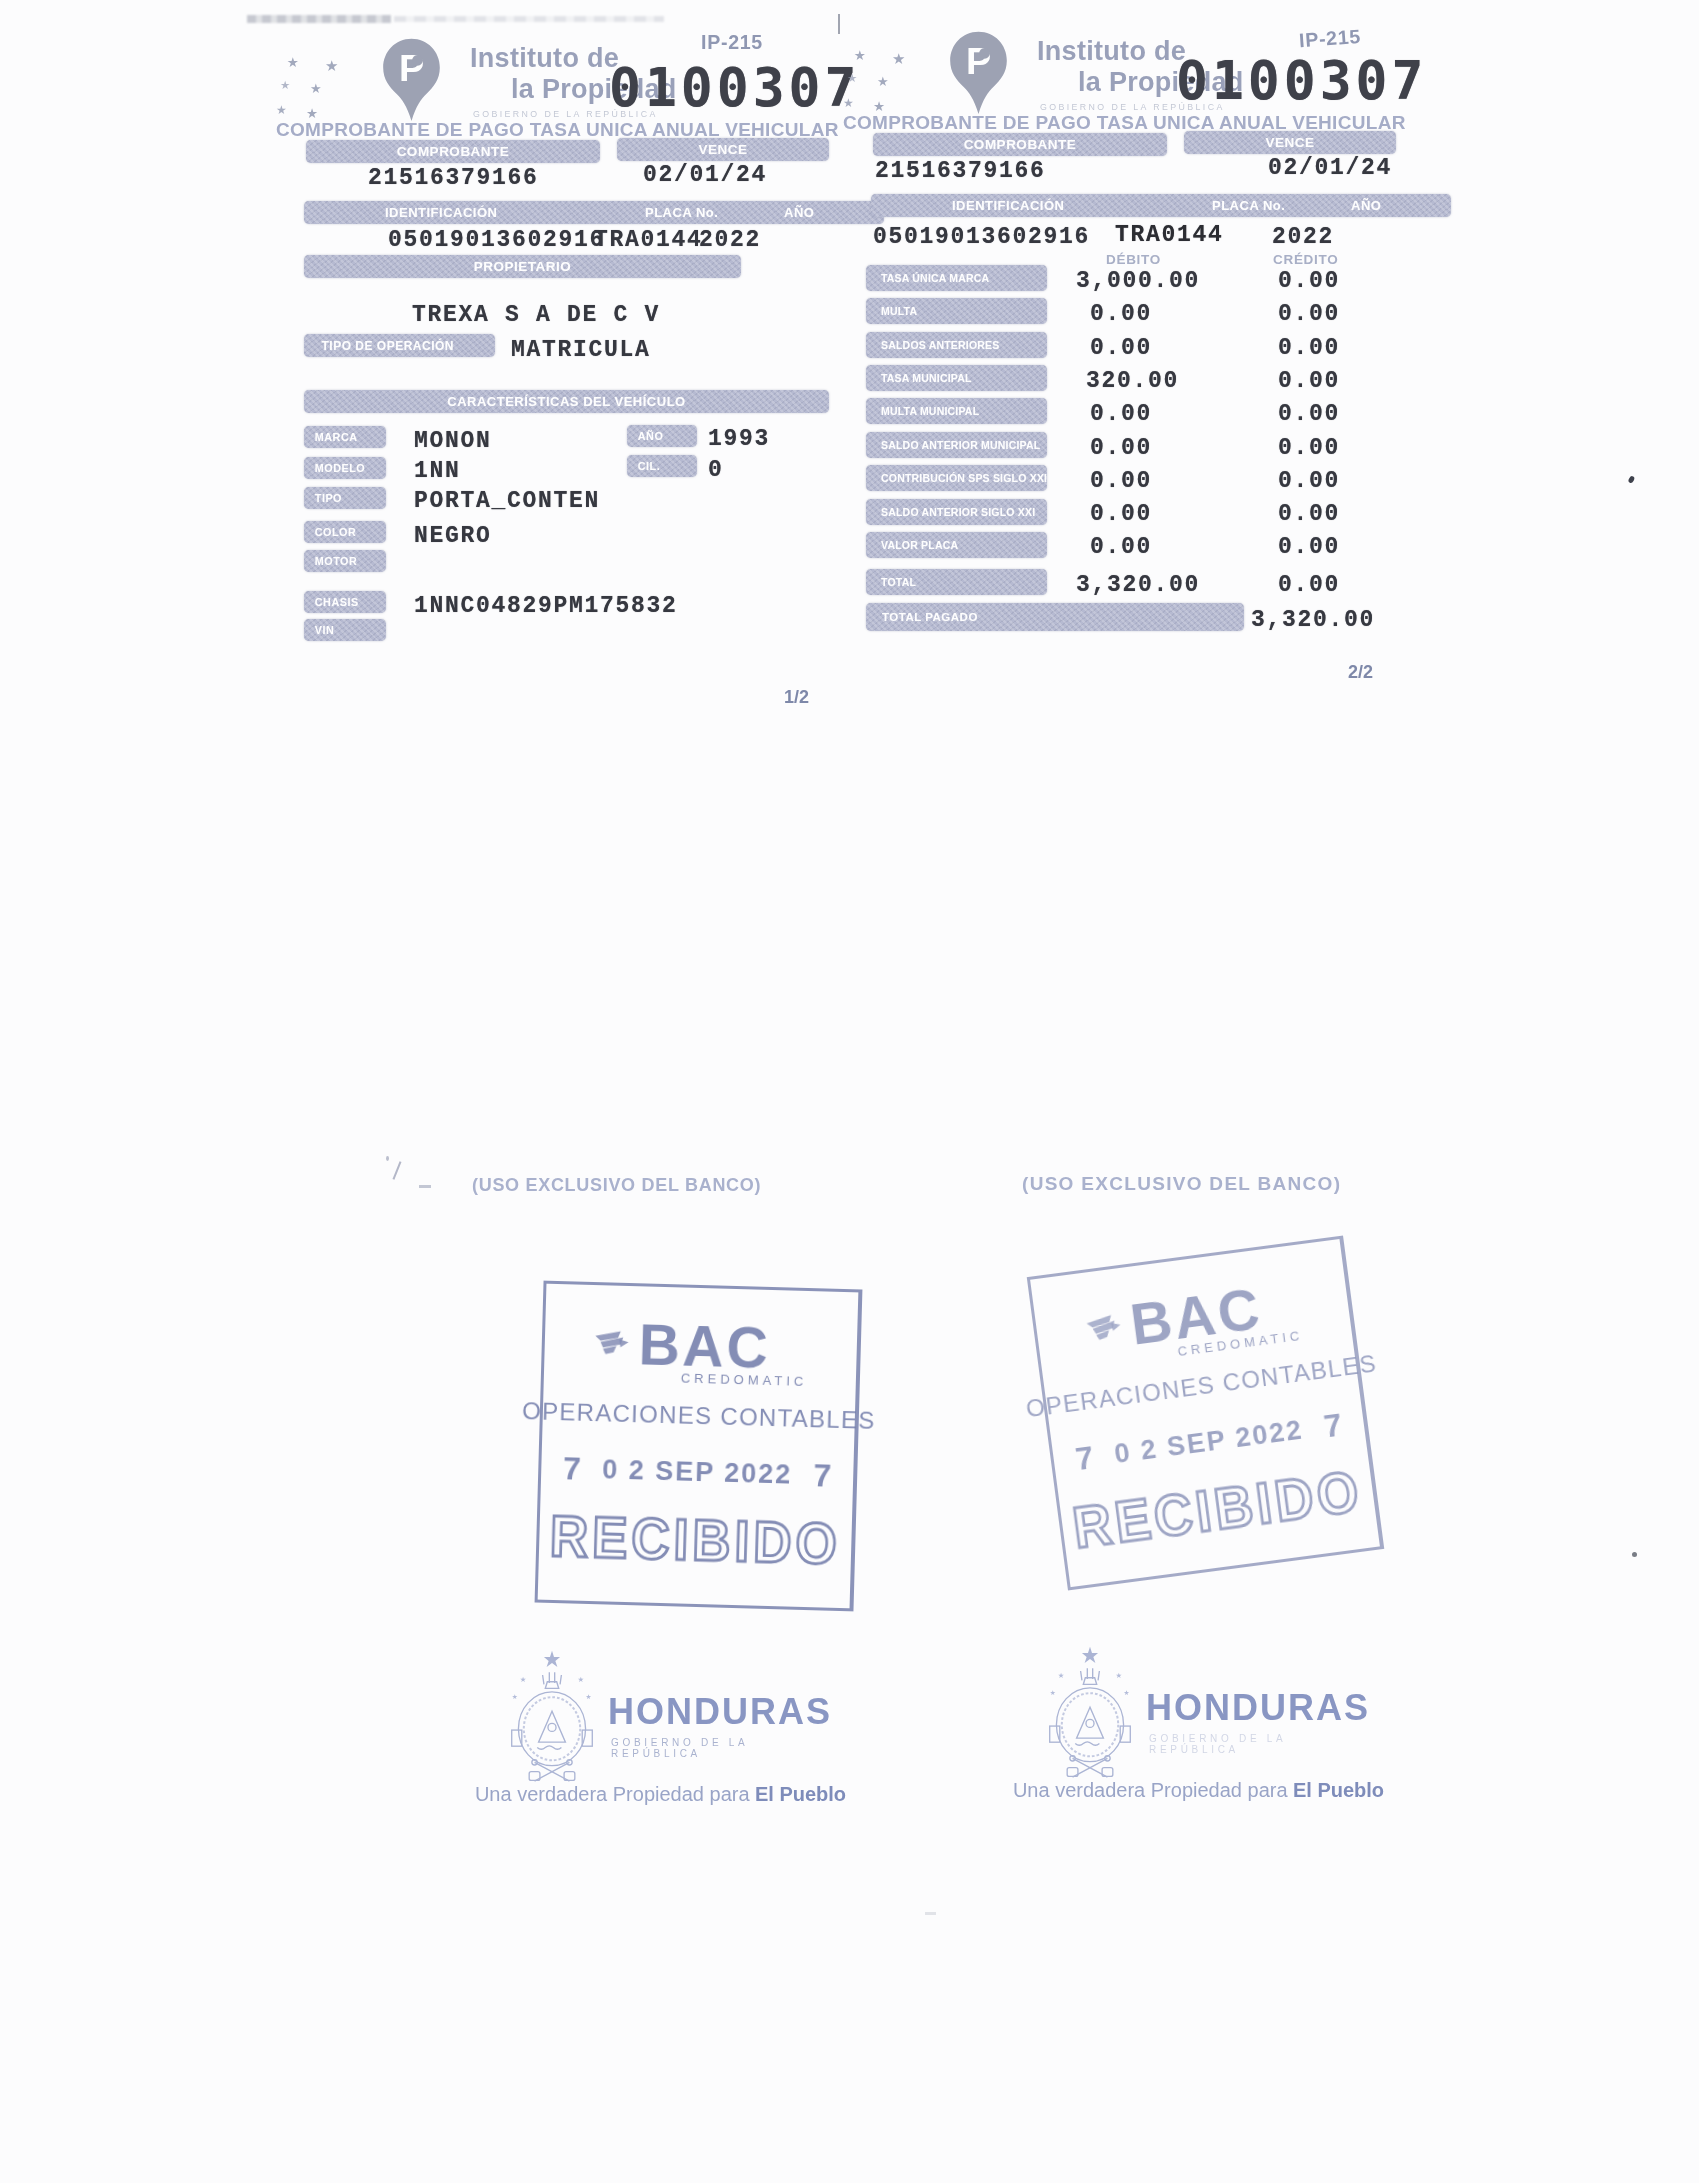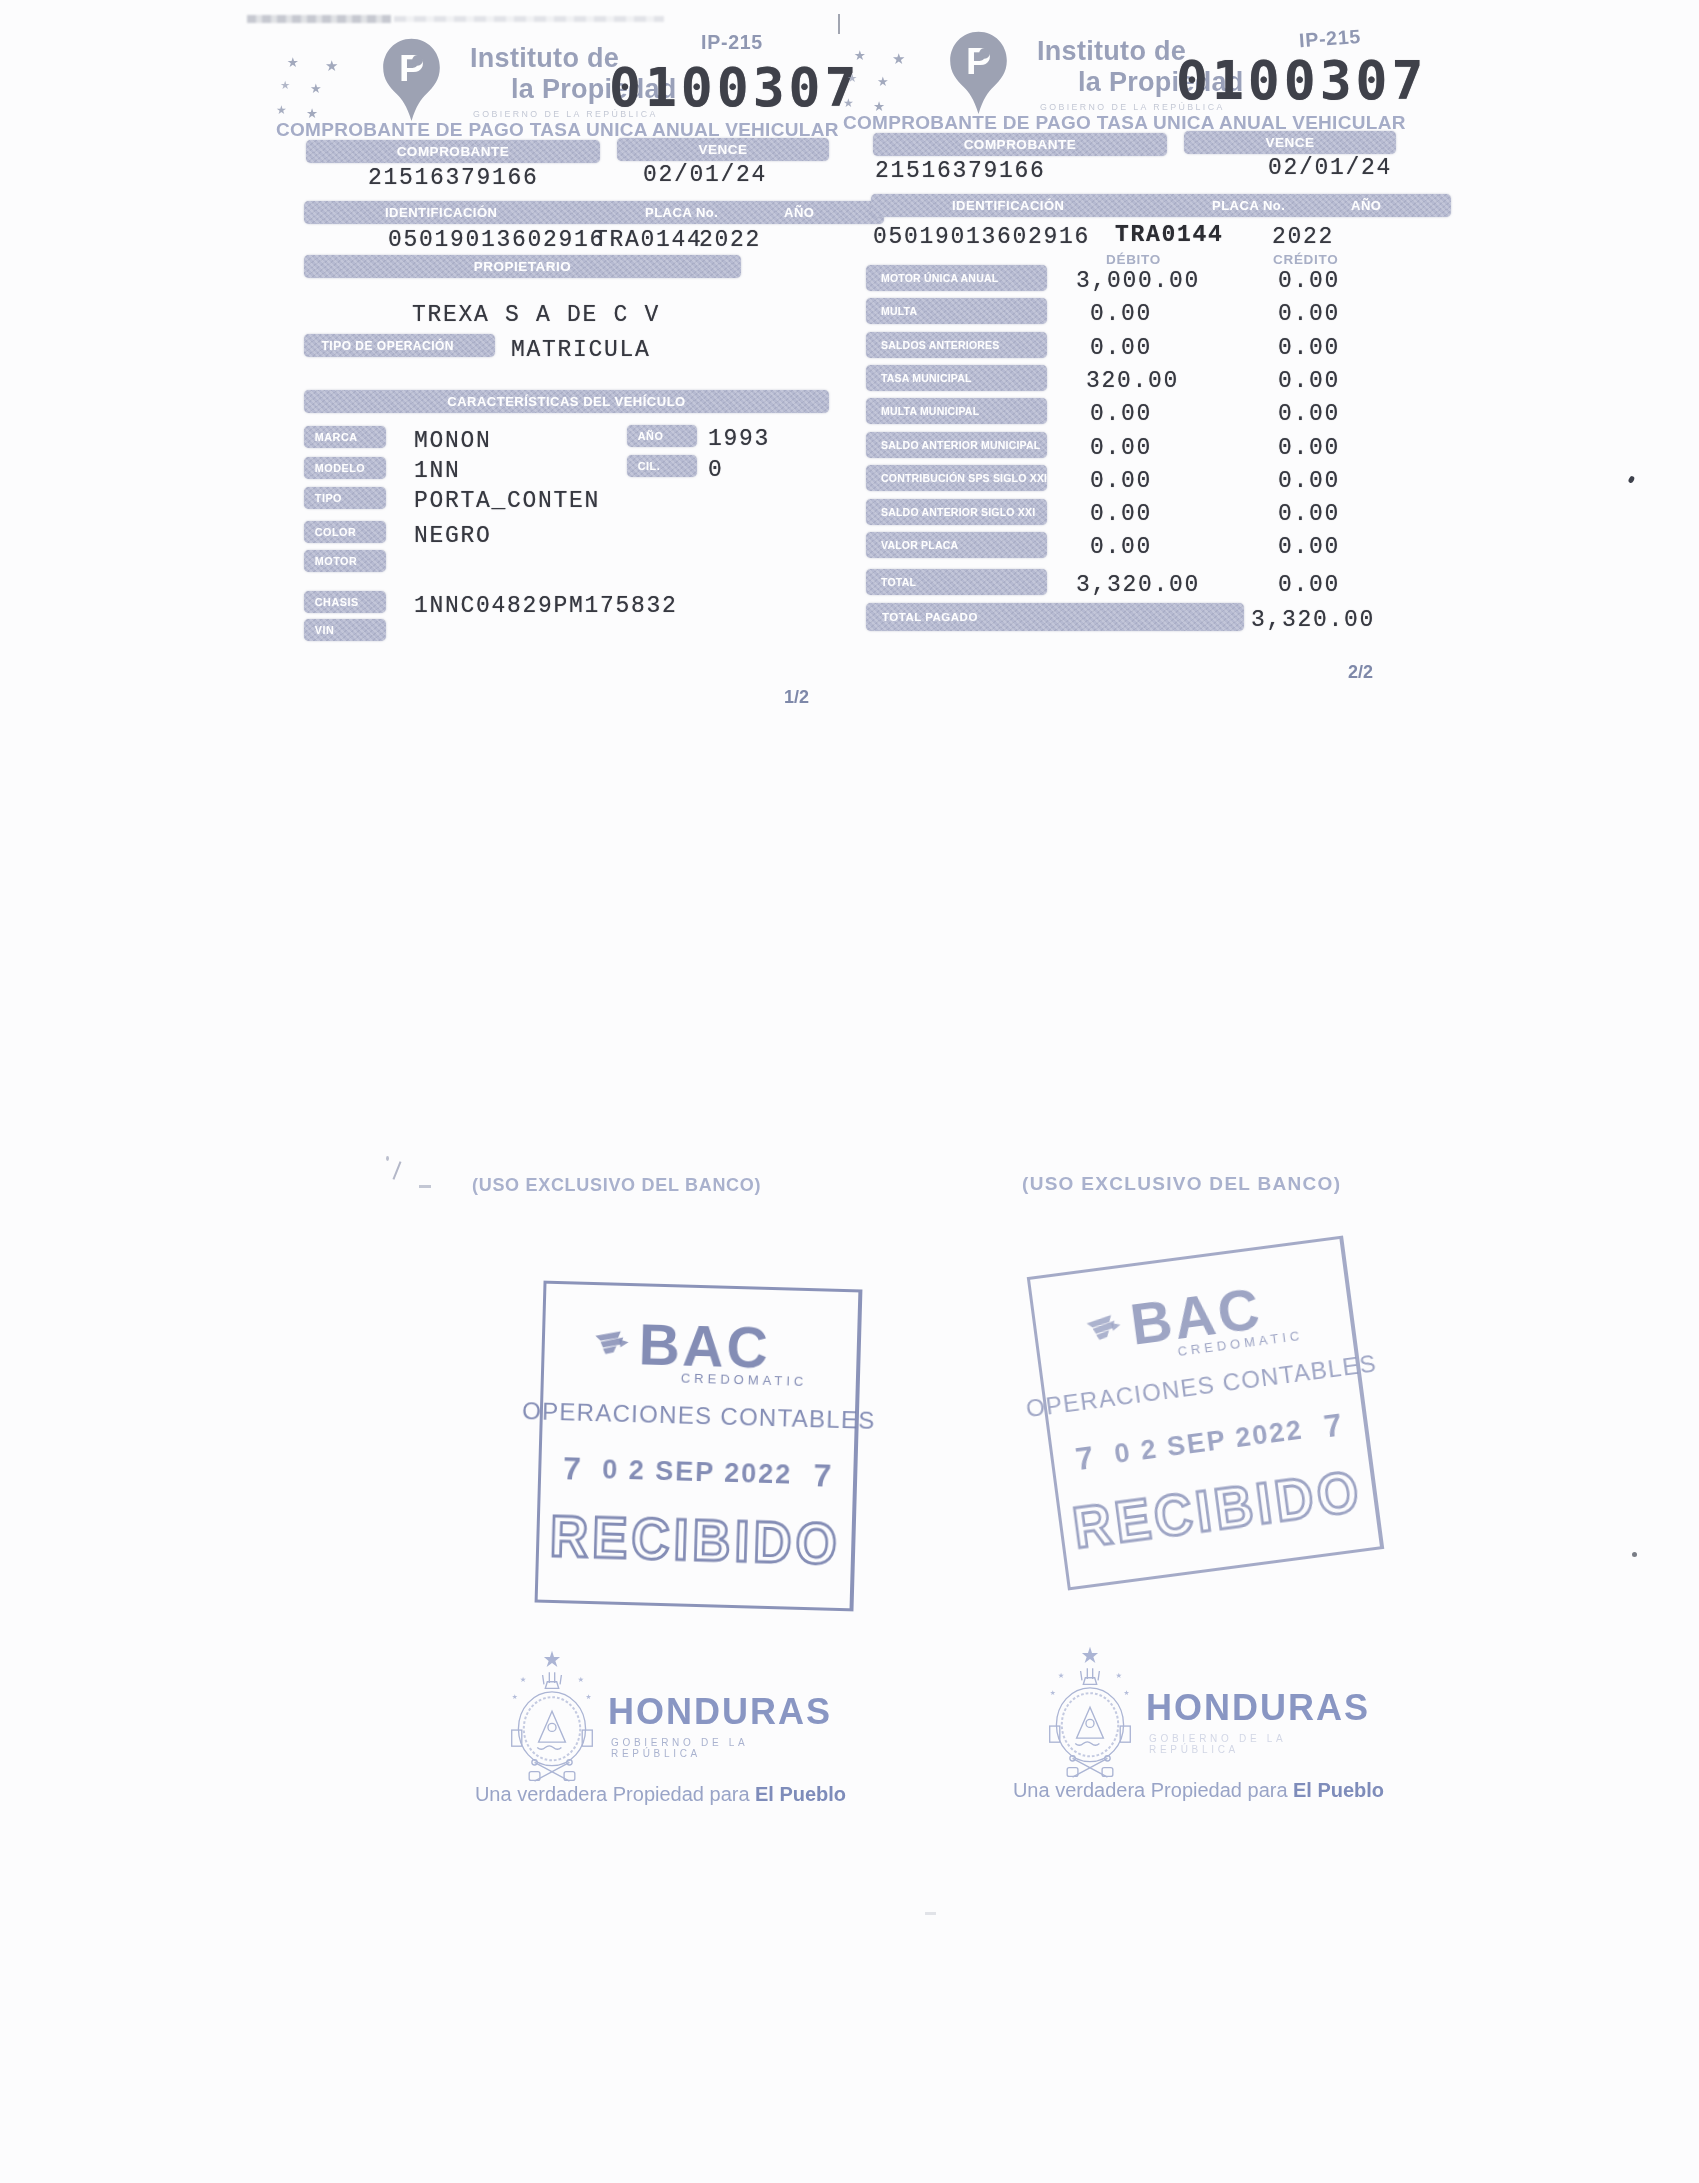--- a/index.html
+++ b/index.html
@@ -41,21 +41,21 @@
   .bar-tipo-op{left:28px;top:307px;width:191px;justify-content:flex-start;padding-left:17.5px;box-sizing:border-box;}
   .bar-tipo-op .bar-label{font-size:12px;}
   .bar-caract{left:28px;top:363px;width:525px;}
   .bar-caract .bar-label{font-size:13px;}
   .vchip{position:absolute;left:28px;width:82px;height:21.6px;justify-content:flex-start;padding-left:10.8px;box-sizing:border-box;}
   .vchip .bar-label{font-size:10.8px;}
   .schip{position:absolute;left:351px;width:70px;height:21.6px;justify-content:flex-start;padding-left:10.8px;box-sizing:border-box;}
   .schip .bar-label{font-size:10.8px;}
 
   
-  .typed{position:absolute;font-family:"Liberation Mono",monospace;font-weight:400;font-size:23px;
+  .typed{position:absolute;font-family:"Liberation Mono",monospace;font-weight:700;font-size:23px;
     letter-spacing:1.7px;color:#363840;white-space:pre;text-shadow:0 0 0.8px rgba(54,56,64,.65);}
   .bold-dark{font-weight:800;color:#2c2d33;}
 
   
   .colhead{position:absolute;font-size:13.5px;font-weight:700;color:#9aa2bd;letter-spacing:0.7px;opacity:.85;}
   .fee-chip{position:absolute;left:23px;width:181px;height:26px;justify-content:flex-start;padding-left:15px;box-sizing:border-box;}
   .fee-chip .bar-label{font-size:10.5px;letter-spacing:0.2px;}
   .tp-chip{position:absolute;left:23px;top:583px;width:378px;height:28px;justify-content:flex-start;padding-left:16px;box-sizing:border-box;}
   .tp-chip .bar-label{font-size:11.5px;}
   .pg{position:absolute;right:27px;top:660px;font-size:18px;font-weight:700;color:#7e88a9;}
@@ -247,21 +247,21 @@
     <span class="bar-label lbl-ano">AÑO</span>
   </div>
   <div class="typed" style="left:30px;top:204px">05019013602916</div>
   <div class="typed bold-dark" style="left:272px;top:202px">TRA0144</div>
   <div class="typed" style="left:429px;top:204px">2022</div>
 
   <div class="colhead" style="left:263px;top:232px">DÉBITO</div>
   <div class="colhead" style="left:430px;top:232px">CRÉDITO</div>
 
   <div class="bar fee-chip" style="top:245px">
-      <span class="bar-label">MOTOR ÚNICA ANUAL</span>
+      <span class="bar-label">TASA ÚNICA MARCA</span>
     </div>
   <div class="typed" style="left:233px;top:248px">3,000.00</div>
   <div class="typed" style="left:435px;top:248px">0.00</div>
 
   <div class="bar fee-chip" style="top:278px">
       <span class="bar-label">MULTA</span>
     </div>
   <div class="typed" style="left:247px;top:281px">0.00</div>
   <div class="typed" style="left:435px;top:281px">0.00</div>
 

